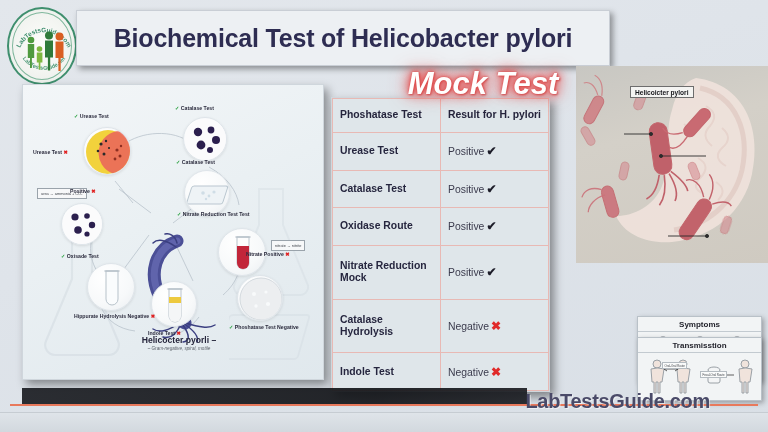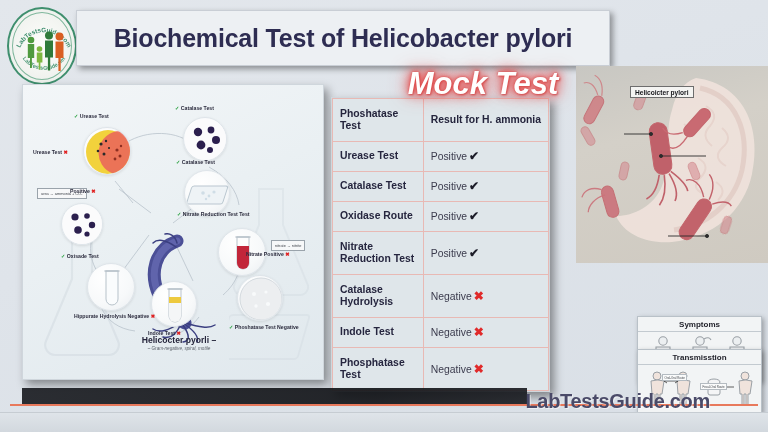--- a/index.html
+++ b/index.html
@@ -120,21 +120,21 @@
     font-size: 6.6px; font-weight: bold; color: #17171c;
     padding: 1.5px 4px; z-index: 4; white-space: nowrap;
   }
 
   .sm-panel {
     position: absolute; background: #f2f4f5;
     border: 1px solid #b9c1c8; box-shadow: 2px 2px 5px rgba(0,0,0,.30);
     overflow: hidden;
   }
   #symptoms-panel   { left: 637px; top: 268px; width: 125px; height: 66px; margin-top: 48px; }
-  #transmission-panel { left: 637px; top: 349px; width: 125px; height: 64px; }
+  #transmission-panel { left: 637px; top: 337px; width: 125px; height: 64px; }
   .sm-title {
     text-align: center; font-size: 8px; font-weight: bold; color: #1f1f28;
     padding: 3px 0 2px; border-bottom: 1px solid #c3cad0;
   }
   .sm-body { position: relative; height: 44px; }
   .fig-cap {
     position: absolute; font-size: 2.9px; color: #3a3e44;
     background: #fafbfb; border: 1px solid #b4bbc1; padding: .5px 1.5px;
     white-space: nowrap;
   }
@@ -388,50 +388,46 @@
     <div id="center-name">Helicocter pyorli –</div>
     <div id="center-sub">– Gram-negative, spiral, motile</div>
 
   </div>
 
   <div id="main-table-wrap">
     <table id="main-table">
       <tbody id="main-table-body">
         <tr class="hdr">
           <td class="c-test">Phoshatase Test</td>
-          <td class="c-res">Result for H. ammonia</td>
+          <td class="c-res">Result for H. pylori</td>
         </tr>
       <tr>
             <td class="c-test">Urease Test</td>
             <td class="c-res"><span>Positive</span><span class="res-pos-mark">✔</span></td>
           </tr>
           <tr>
             <td class="c-test">Catalase Test</td>
             <td class="c-res"><span>Positive</span><span class="res-pos-mark">✔</span></td>
           </tr>
           <tr>
             <td class="c-test">Oxidase Route</td>
             <td class="c-res"><span>Positive</span><span class="res-pos-mark">✔</span></td>
           </tr>
           <tr>
-            <td class="c-test">Nitrate Reduction Test</td>
+            <td class="c-test">Nitrate Reduction Mock</td>
             <td class="c-res"><span>Positive</span><span class="res-pos-mark">✔</span></td>
           </tr>
           <tr>
             <td class="c-test">Catalase Hydrolysis</td>
             <td class="c-res"><span>Negative</span><span class="res-neg-mark">✖</span></td>
           </tr>
           <tr>
             <td class="c-test">Indole Test</td>
             <td class="c-res"><span>Negative</span><span class="res-neg-mark">✖</span></td>
           </tr>
-          <tr>
-            <td class="c-test">Phosphatase Test</td>
-            <td class="c-res"><span>Negative</span><span class="res-neg-mark">✖</span></td>
-          </tr>
         </tbody>
     </table>
   </div>
 
   <div id="bact-panel">
     <svg width="192" height="197" viewBox="0 0 192 197">
 
       <path d="M120 12 C168 18 186 62 176 108 C168 146 136 172 96 176 C70 178 48 168 40 150
                C58 150 78 140 86 120 C96 96 88 68 96 44 C100 26 108 16 120 12 Z" fill="#f0e2dc" opacity=".9"></path>
       <path d="M124 22 C160 30 174 66 166 104 C158 138 130 160 98 164" fill="none" stroke="#e3cfc8" stroke-width="5"></path>

